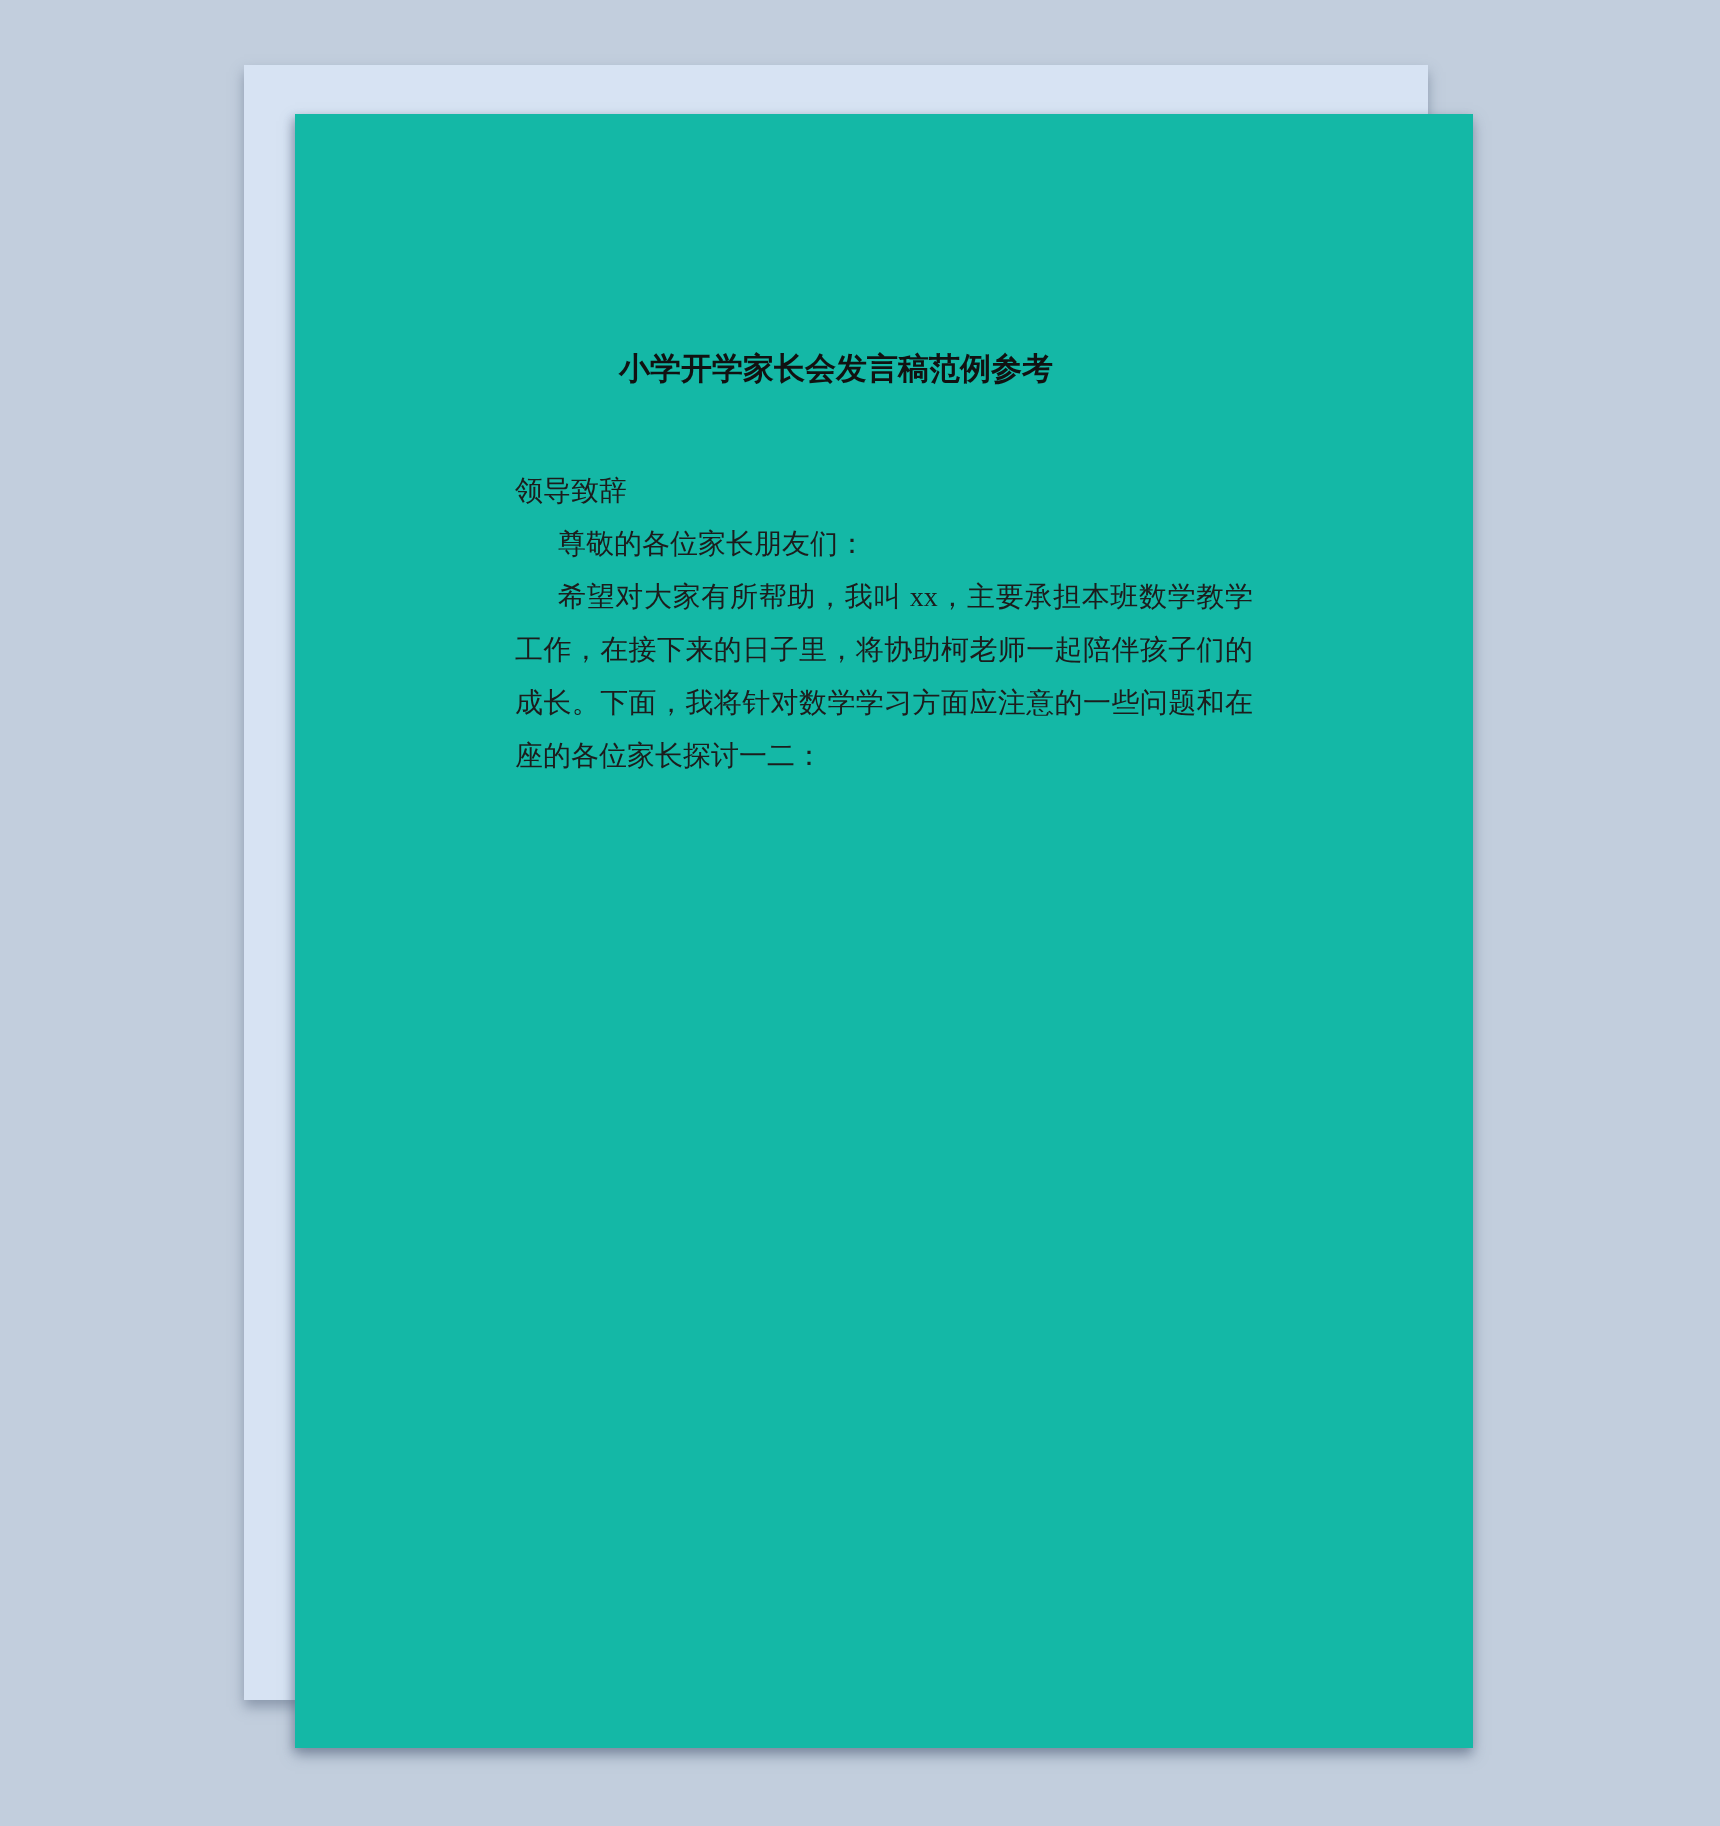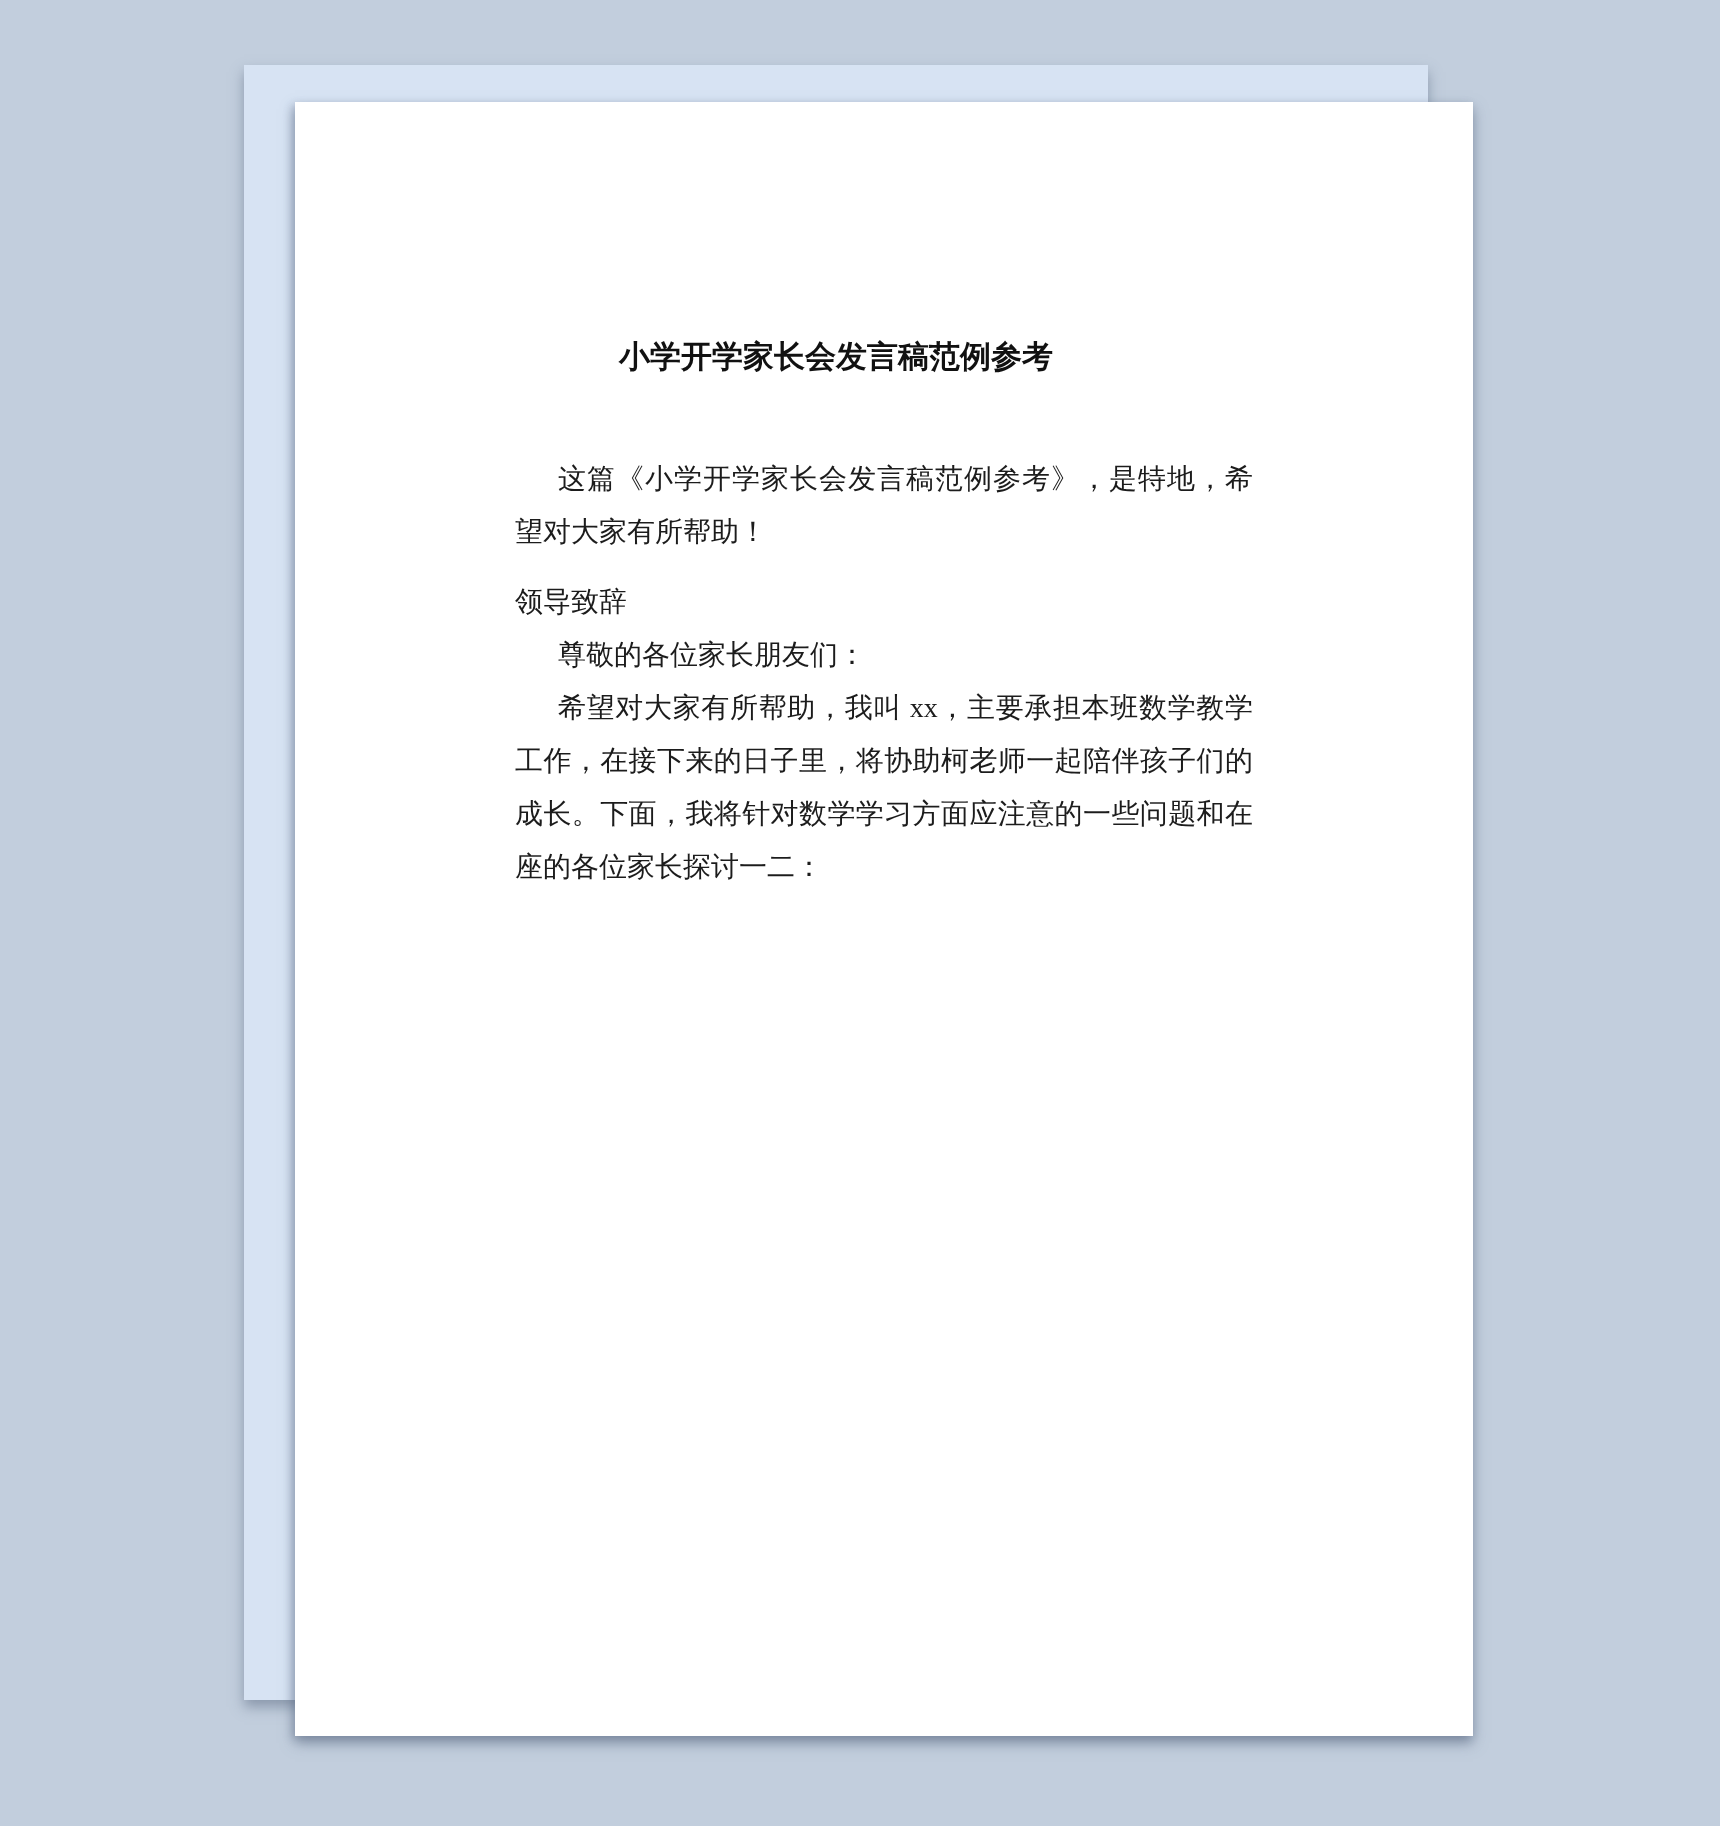--- a/index.html
+++ b/index.html
@@ -20,24 +20,24 @@
     left: 244px;
     top: 65px;
     width: 1184px;
     height: 1635px;
     background: #d7e3f3;
     box-shadow: 0 7px 12px rgba(92, 107, 132, 0.55);
   }
   .page-front {
     position: absolute;
     left: 295px;
-    top: 102px;
+    top: 114px;
     width: 1178px;
     height: 1634px;
-    background: #ffffff;
+    background: #14b8a6;
     box-shadow: 0 7px 13px rgba(92, 107, 132, 0.6), -3px 3px 8px rgba(92, 107, 132, 0.3);
   }
   .content {
     width: 100%;
     height: 100%;
     padding: 0 220px;
     color: #1c1c1c;
   }
   .doc-title {
     margin: 233px 0 0 0;
@@ -61,20 +61,19 @@
 </style>
 </head>
 <body>
 
 <div class="desk">
   <div class="page-back"></div>
   <div class="page-front">
     <div class="content">
       <h1 class="doc-title">小学开学家长会发言稿范例参考</h1>
       <div class="body-text">
-        <p class="indent">这篇《小学开学家长会发言稿范例参考》，是特地，希望对大家有所帮助！</p>
         <p class="space-before">领导致辞</p>
         <p class="indent">尊敬的各位家长朋友们：</p>
         <p class="indent">希望对大家有所帮助，我叫 xx，主要承担本班数学教学工作，在接下来的日子里，将协助柯老师一起陪伴孩子们的成长。下面，我将针对数学学习方面应注意的一些问题和在座的各位家长探讨一二：</p>
       </div>
     </div>
   </div>
 </div>
 
 </body></html>

